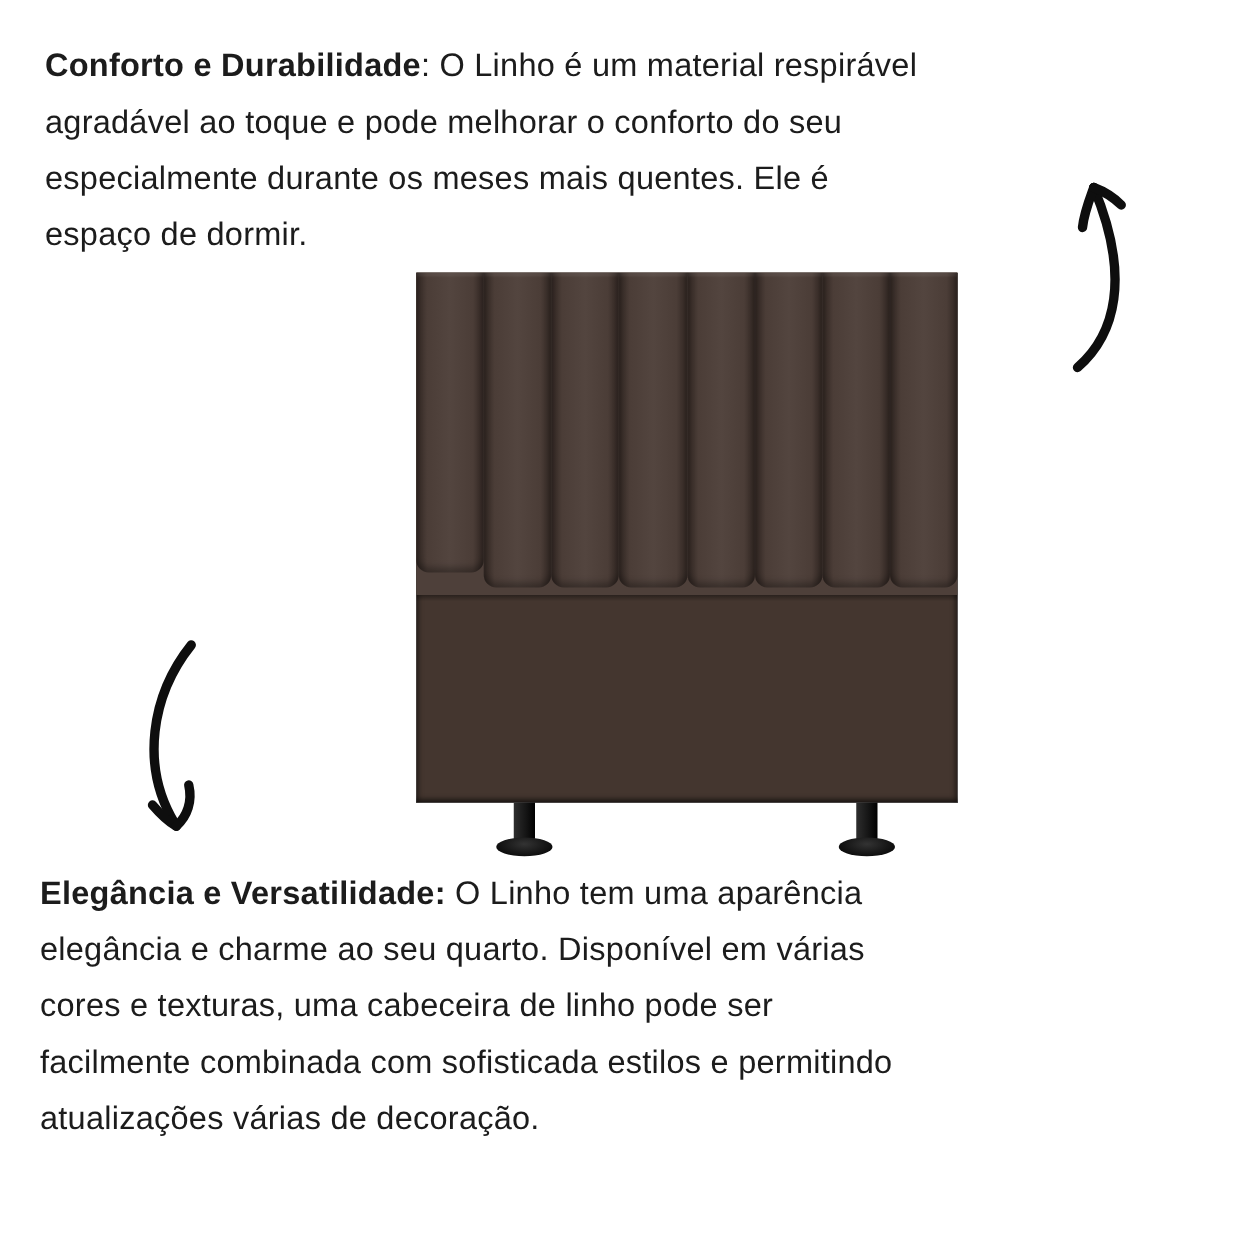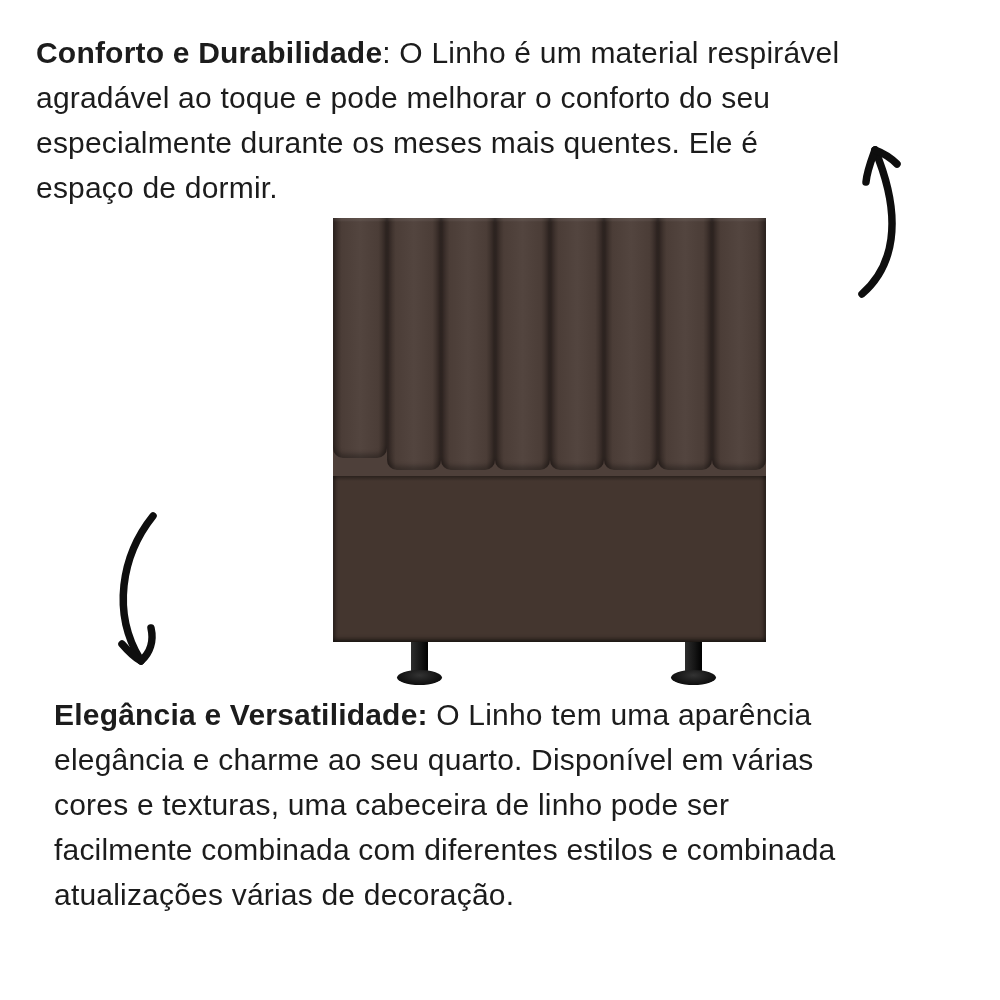--- a/index.html
+++ b/index.html
@@ -19,28 +19,28 @@
   body{
     background:var(--background);
     font-family:"Liberation Sans","DejaVu Sans",sans-serif;
     color:var(--text);
   }
   .canvas{position:relative;width:1000px;height:1000px;background:var(--background);}
 
   
   .para{
     position:absolute;
-    font-size:30px;
+    font-size:26px;
     line-height:45px;
     letter-spacing:0.2px;
     white-space:nowrap;
     color:var(--text);
   }
   .para-top{left:36px;top:30px;}
-  .para-bottom{left:54px;top:692px;}
+  .para-bottom{left:32px;top:692px;}
   .lead{font-weight:700;}
 
   
   .headboard{position:absolute;left:333px;top:218px;width:433px;height:468px;}
   .headboard-body{
     position:absolute;left:0;top:0;width:433px;height:424px;
     background:var(--fabric-lower);
     box-shadow:inset 2px 0 4px rgba(0,0,0,.35),
                inset -2px 0 4px rgba(0,0,0,.35),
                inset 0 -3px 4px rgba(0,0,0,.4),
@@ -133,17 +133,17 @@
       <path d="M153 516 C 121 556, 112 613, 140 659"></path>
       <path d="M122 644 C 128 651, 134 657, 141 661"></path>
       <path d="M141 661 C 150 653, 154 641, 151 628"></path>
     </g>
   </svg>
 
   <div class="para para-bottom">
     <div><span class="lead">Elegância e Versatilidade:</span><span> O Linho tem uma aparência</span></div>
     <div>elegância e charme ao seu quarto. Disponível em várias</div>
     <div>cores e texturas, uma cabeceira de linho pode ser</div>
-    <div>facilmente combinada com diferentes estilos e combinada</div>
+    <div>facilmente combinada com sofisticada estilos e permitindo</div>
     <div>atualizações várias de decoração.</div>
   </div>
 
 </div>
 
 </body></html>

